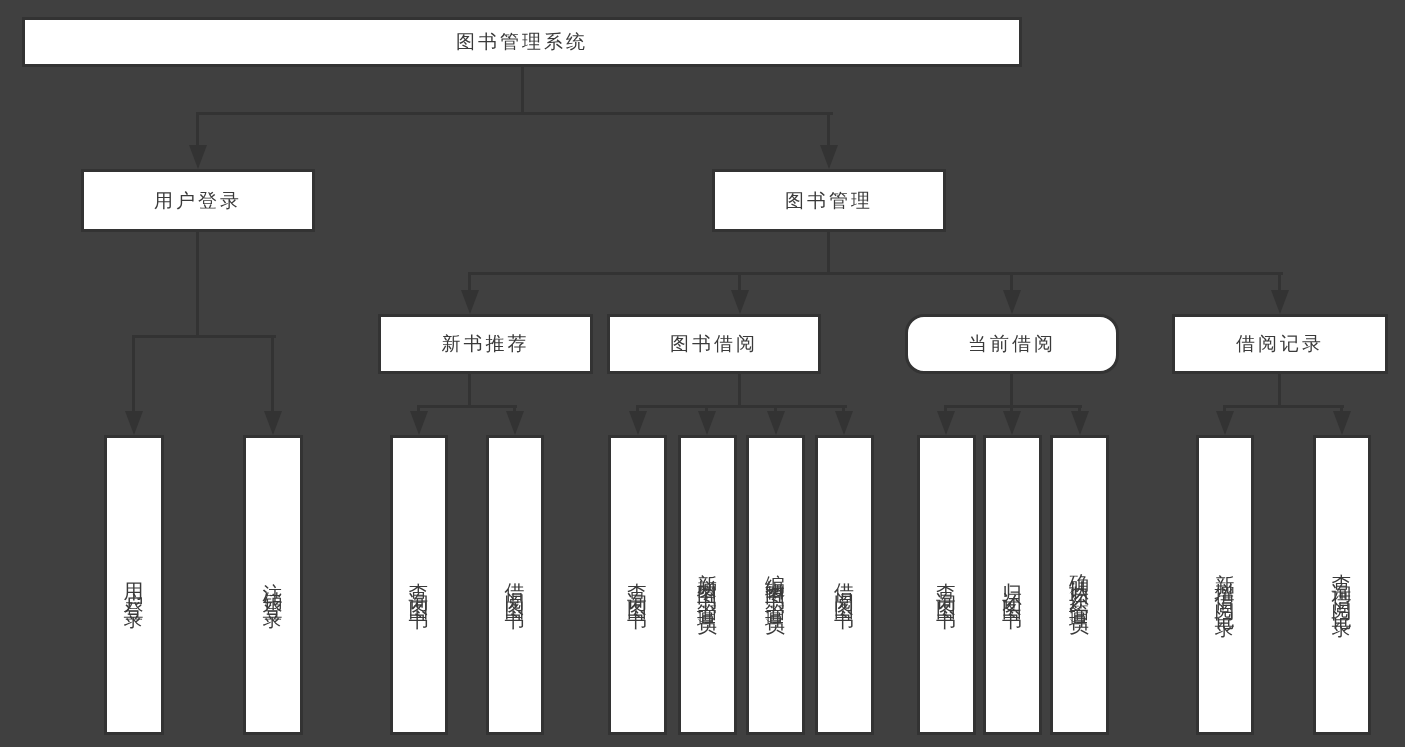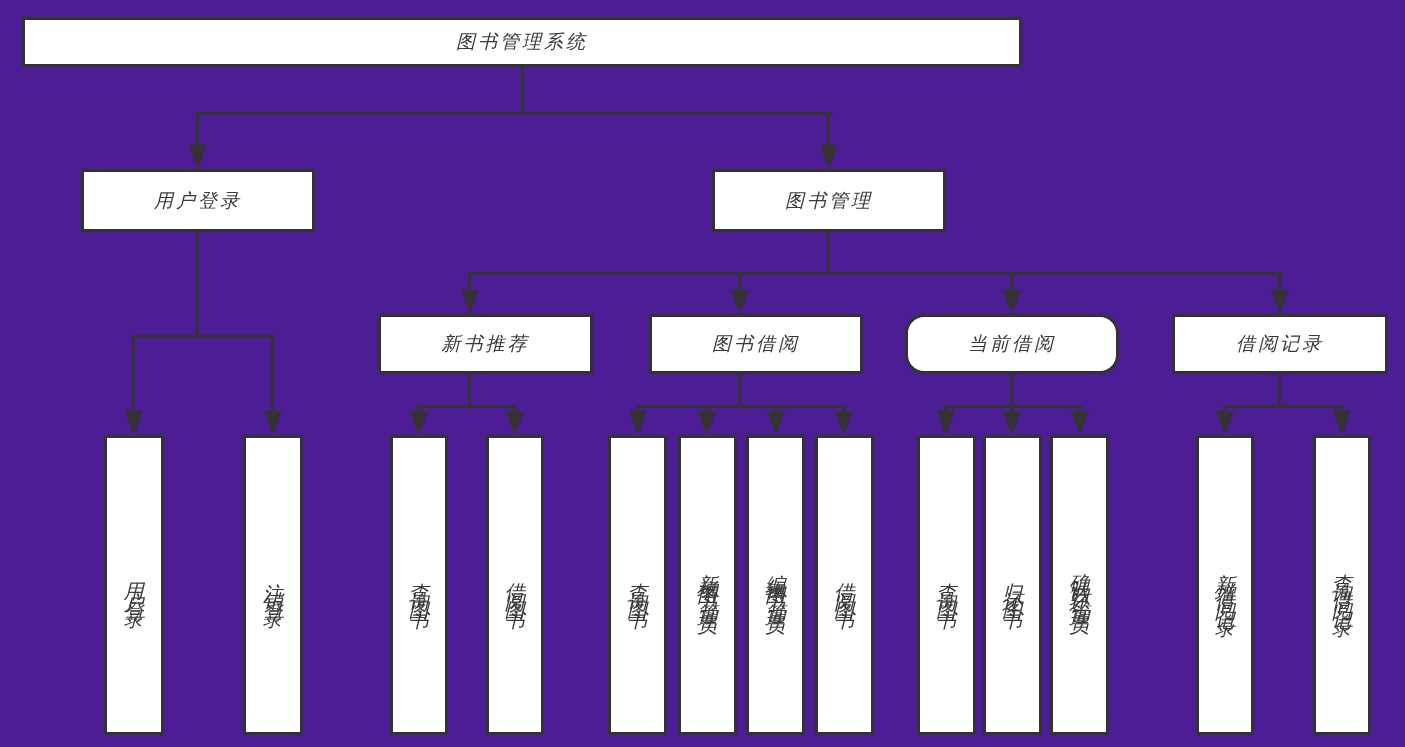--- a/index.html
+++ b/index.html
@@ -6,23 +6,22 @@
     --line:#333333;
     --text:#3a3a3a;
   }
   *{box-sizing:border-box;}
   html,body{margin:0;padding:0;background:#ffffff;}
   body{font-family:"Liberation Sans","DejaVu Sans",sans-serif;}
   .canvas{
     position:relative;
     width:1405px;
     height:747px;
-    background:#4c1d95;
+    background:#404040;
     overflow:hidden;
-    font-style:italic;
   }
   .node{
     position:absolute;
     border:3px solid var(--line);
     background:#ffffff;
     display:flex;
     align-items:center;
     justify-content:center;
     color:var(--text);
   }
@@ -104,21 +103,21 @@
   <div class="vline" style="left:738px;top:272px;height:20px;"></div>
   <div class="tri" style="left:731px;top:290px;"></div>
   <div class="vline" style="left:1010px;top:272px;height:20px;"></div>
   <div class="tri" style="left:1003px;top:290px;"></div>
   <div class="vline" style="left:1278px;top:272px;height:20px;"></div>
   <div class="tri" style="left:1271px;top:290px;"></div>
 
   <div class="node node-h" style="left:378px;top:314px;width:215px;height:60px;">
     <span>新书推荐</span>
   </div>
-  <div class="node node-h" style="left:649px;top:314px;width:214px;height:60px;">
+  <div class="node node-h" style="left:607px;top:314px;width:214px;height:60px;">
     <span>图书借阅</span>
   </div>
   <div class="node node-h" style="left:905px;top:314px;width:214px;height:60px;border-radius:19px;">
     <span>当前借阅</span>
   </div>
   <div class="node node-h" style="left:1172px;top:314px;width:216px;height:60px;">
     <span>借阅记录</span>
   </div>
 
   <div class="vline" style="left:468px;top:374px;height:34px;"></div>

